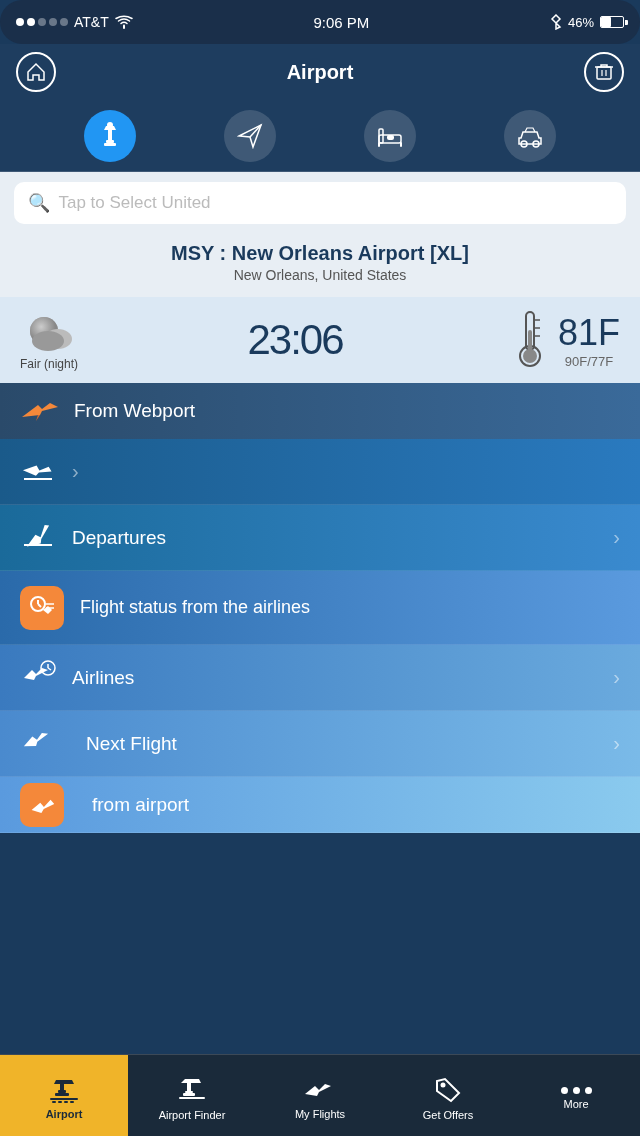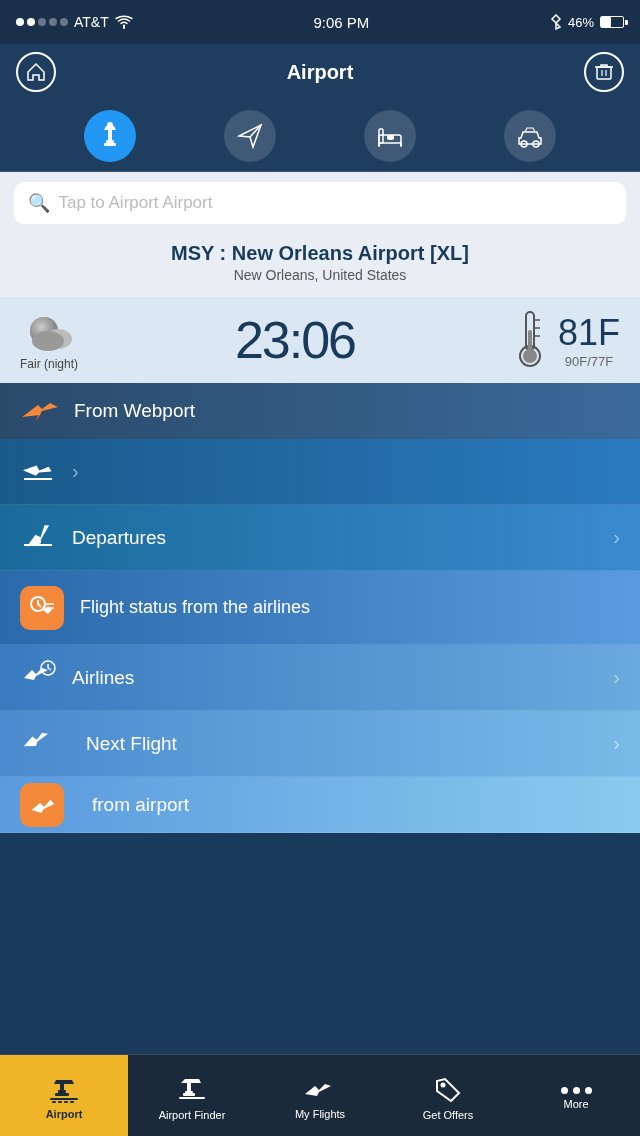--- a/index.html
+++ b/index.html
@@ -16,20 +16,21 @@
     .status-bar {
       height: 44px;
       background: #1a2f4a;
       display: flex;
       align-items: center;
       justify-content: space-between;
       padding: 0 16px;
       color: white;
       font-size: 14px;
       font-weight: 500;
+      border-radius: 22px;
     }
     .status-left { display: flex; align-items: center; gap: 6px; }
     .signal-dots { display: flex; gap: 3px; }
     .dot { width: 8px; height: 8px; border-radius: 50%; }
     .dot.filled { background: white; }
     .dot.empty { background: rgba(255,255,255,0.35); }
     .status-center { font-size: 15px; font-weight: 400; }
     .status-right { display: flex; align-items: center; gap: 6px; font-size: 13px; }
     .battery-icon {
       width: 24px; height: 12px; border: 1.5px solid white; border-radius: 2px;
@@ -113,21 +114,21 @@
 
     
     .weather-row {
       background: #dbe8f4;
       padding: 12px 20px;
       display: flex;
       align-items: center;
       justify-content: space-between;
     }
     .weather-left { text-align: center; }
-    .weather-time { font-size: 52px; font-weight: 200; color: #1a3a5c; letter-spacing: -2px; }
+    .weather-time { font-size: 42px; font-weight: 200; color: #1a3a5c; letter-spacing: -2px; }
     .weather-right { text-align: center; display: flex; align-items: center; gap: 10px; }
     .temp-info .temp-main { font-size: 36px; font-weight: 300; color: #1a3a5c; }
     .temp-info .temp-range { font-size: 13px; color: #666; }
 
     
     .from-webport {
       background: linear-gradient(90deg, #2a4a6a 0%, #3a6a9a 100%);
       padding: 14px 20px;
       display: flex;
       align-items: center;
@@ -291,21 +292,21 @@
       <path d="M9 8 L11 4 L17 4 L19 8" fill="none" stroke="white" stroke-width="1.2"></path>
     </svg>
   </div>
 </div>
 
 <div class="content-scroll">
 
   <div class="search-bar">
     <div class="search-input-wrap">
       <span class="search-icon">🔍</span>
-      <span class="search-placeholder">Tap to Airport Airport</span>
+      <span class="search-placeholder">Tap to Select United</span>
     </div>
   </div>
 
   <div class="airport-info">
     <div class="airport-code-name">
       <span>MSY</span> : <span>New Orleans Airport [XL]</span>
     </div>
     <div class="airport-location">New Orleans, United States</div>
   </div>
 

